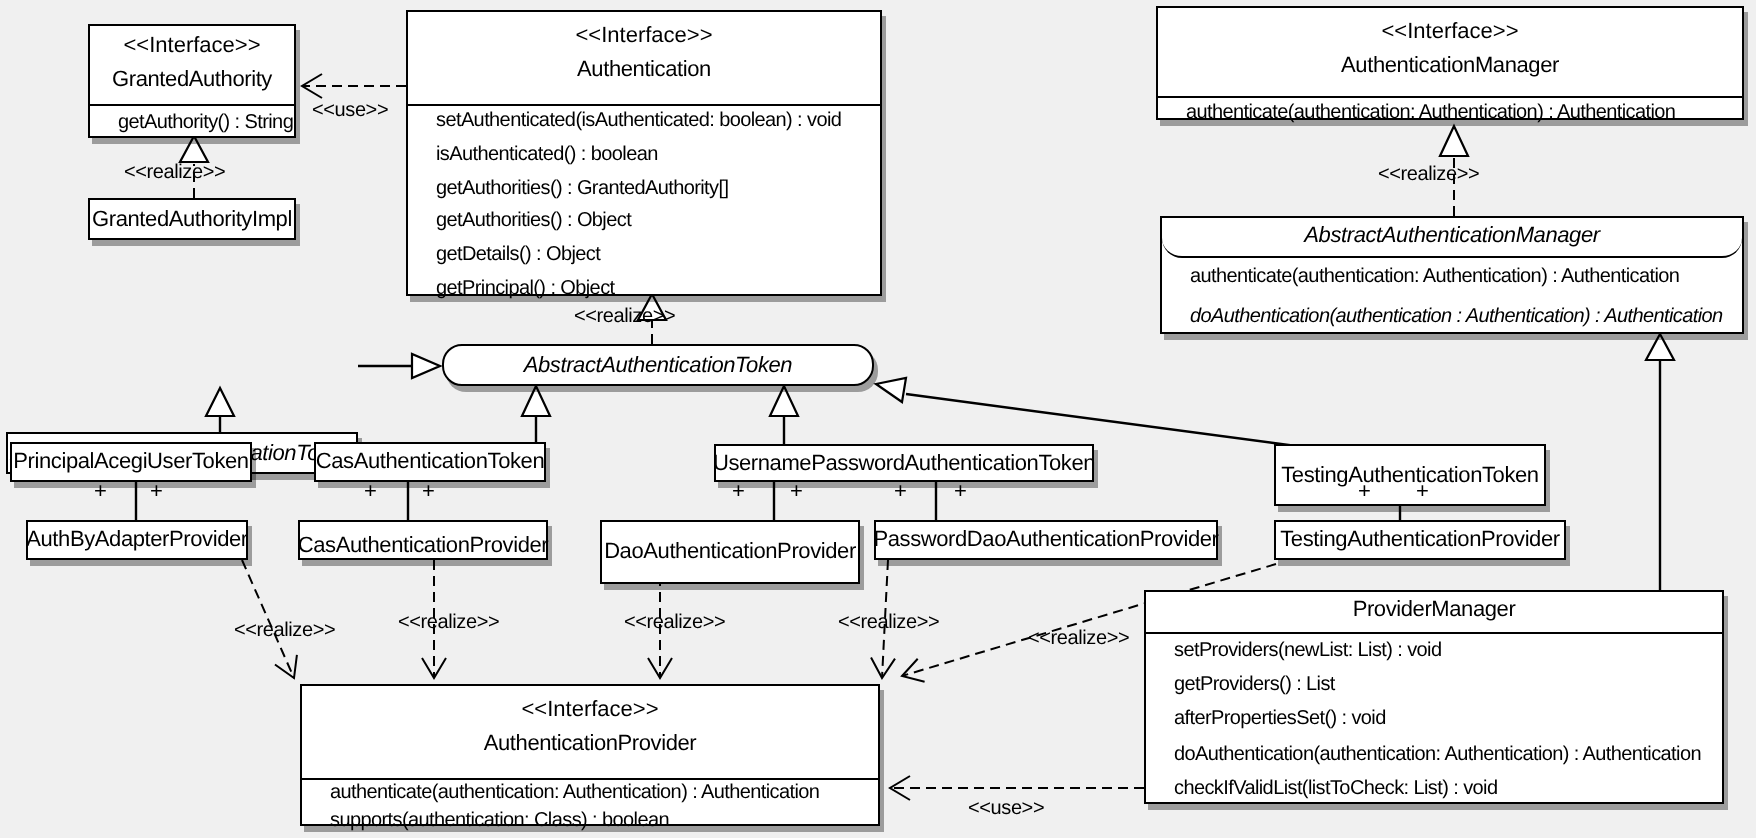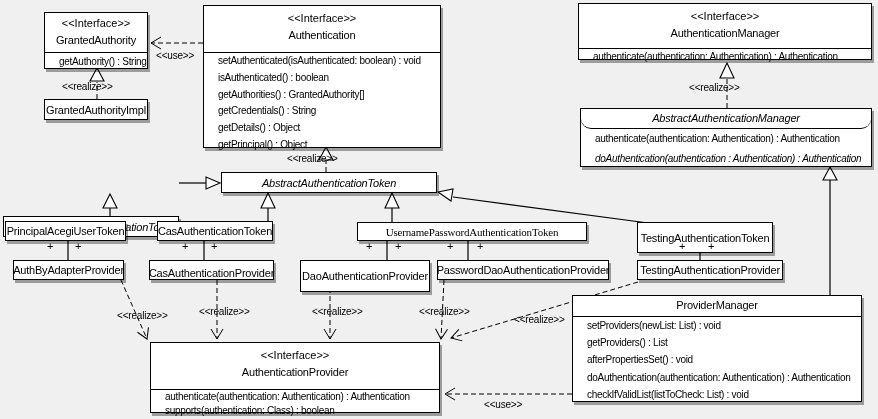--- a/index.html
+++ b/index.html
@@ -88,21 +88,21 @@
 
   <div class="uml-class" style="left:203px;top:5px;width:238px;height:143px;">
     <div class="hdr" style="height:42px;padding-top:4px;">
       <div class="stereotype">&lt;&lt;Interface&gt;&gt;</div>
       <div class="cname">Authentication</div>
     </div>
     <div class="methods" style="line-height:16.8px;">
       <div class="method">setAuthenticated(isAuthenticated: boolean) : void</div>
       <div class="method">isAuthenticated() : boolean</div>
       <div class="method">getAuthorities() : GrantedAuthority[]</div>
-      <div class="method">getCredentials() : String</div>
+      <div class="method">getAuthorities() : Object</div>
       <div class="method">getDetails() : Object</div>
       <div class="method">getPrincipal() : Object</div>
     </div>
   </div>
 
   <div class="uml-class" style="left:578px;top:3px;width:294px;height:57px;">
     <div class="hdr" style="height:40px;padding-top:4px;">
       <div class="stereotype">&lt;&lt;Interface&gt;&gt;</div>
       <div class="cname">AuthenticationManager</div>
     </div>
@@ -118,31 +118,31 @@
     <div class="methods" style="line-height:19.5px;">
       <div class="method">authenticate(authentication: Authentication) : Authentication</div>
       <div class="method italic">doAuthentication(authentication : Authentication) : Authentication</div>
     </div>
   </div>
 
   <div class="uml-class simple abstract" style="left:3px;top:173px;width:176px;height:21px;margin-top:43px;">
     <div class="cname">AbstractAdapterAuthenticationToken</div>
   </div>
 
-  <div class="uml-class simple abstract" style="left:221px;top:172px;width:216px;height:21px;">
+  <div class="uml-class simple abstract" style="left:221px;top:172px;width:216px;height:21px;border-radius:10px;">
     <div class="cname">AbstractAuthenticationToken</div>
   </div>
 
   <div class="uml-class simple" style="left:5px;top:221px;width:121px;height:20px;">
     <div class="cname">PrincipalAcegiUserToken</div>
   </div>
   <div class="uml-class simple" style="left:157px;top:221px;width:116px;height:20px;">
     <div class="cname">CasAuthenticationToken</div>
   </div>
-  <div class="uml-class simple" style="left:357px;top:222px;width:230px;height:19px;font-family:Liberation Serif, serif;">
+  <div class="uml-class simple" style="left:357px;top:222px;width:190px;height:19px;">
     <div class="cname">UsernamePasswordAuthenticationToken</div>
   </div>
   <div class="uml-class simple" style="left:637px;top:222px;width:136px;height:31px;">
     <div class="cname">TestingAuthenticationToken</div>
   </div>
 
   <div class="uml-class simple" style="left:13px;top:260px;width:111px;height:20px;">
     <div class="cname">AuthByAdapterProvider</div>
   </div>
   <div class="uml-class simple" style="left:149px;top:260px;width:125px;height:20px;align-items:flex-end;">

